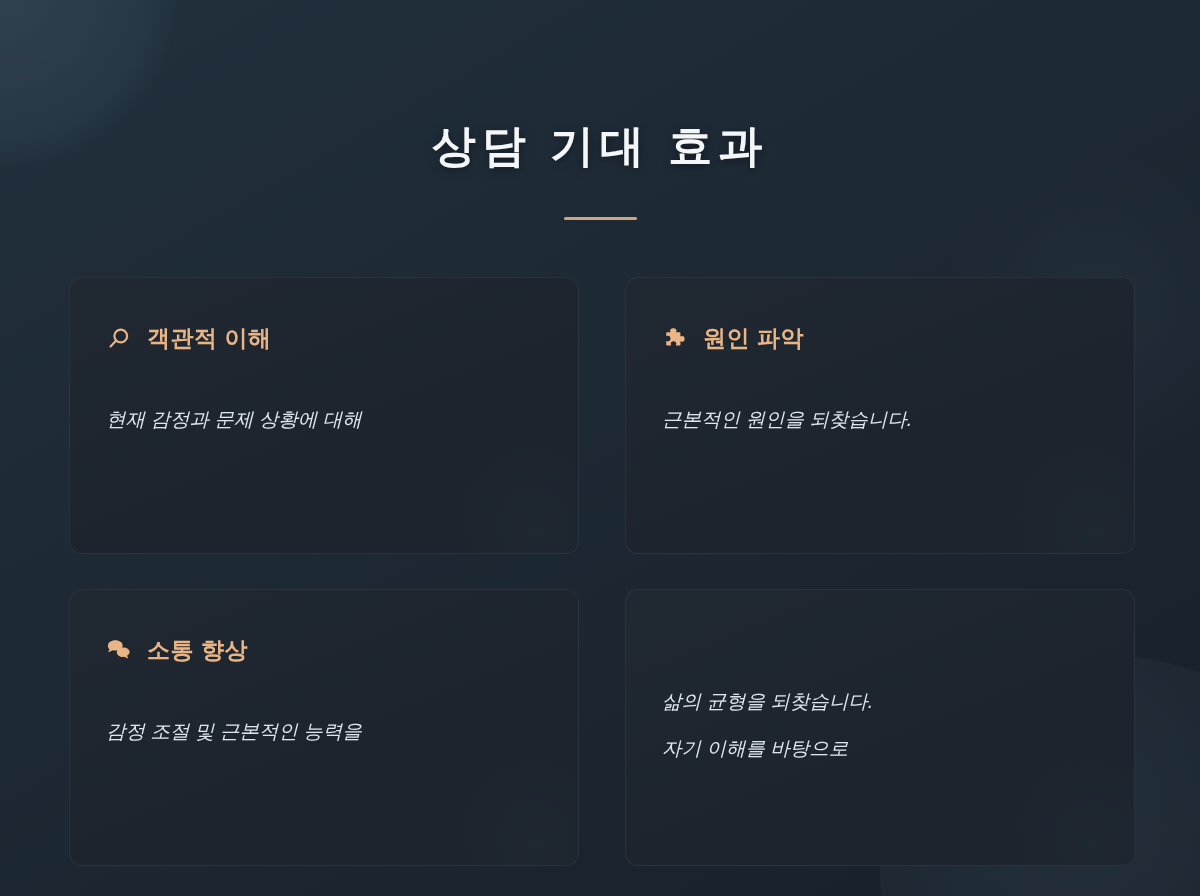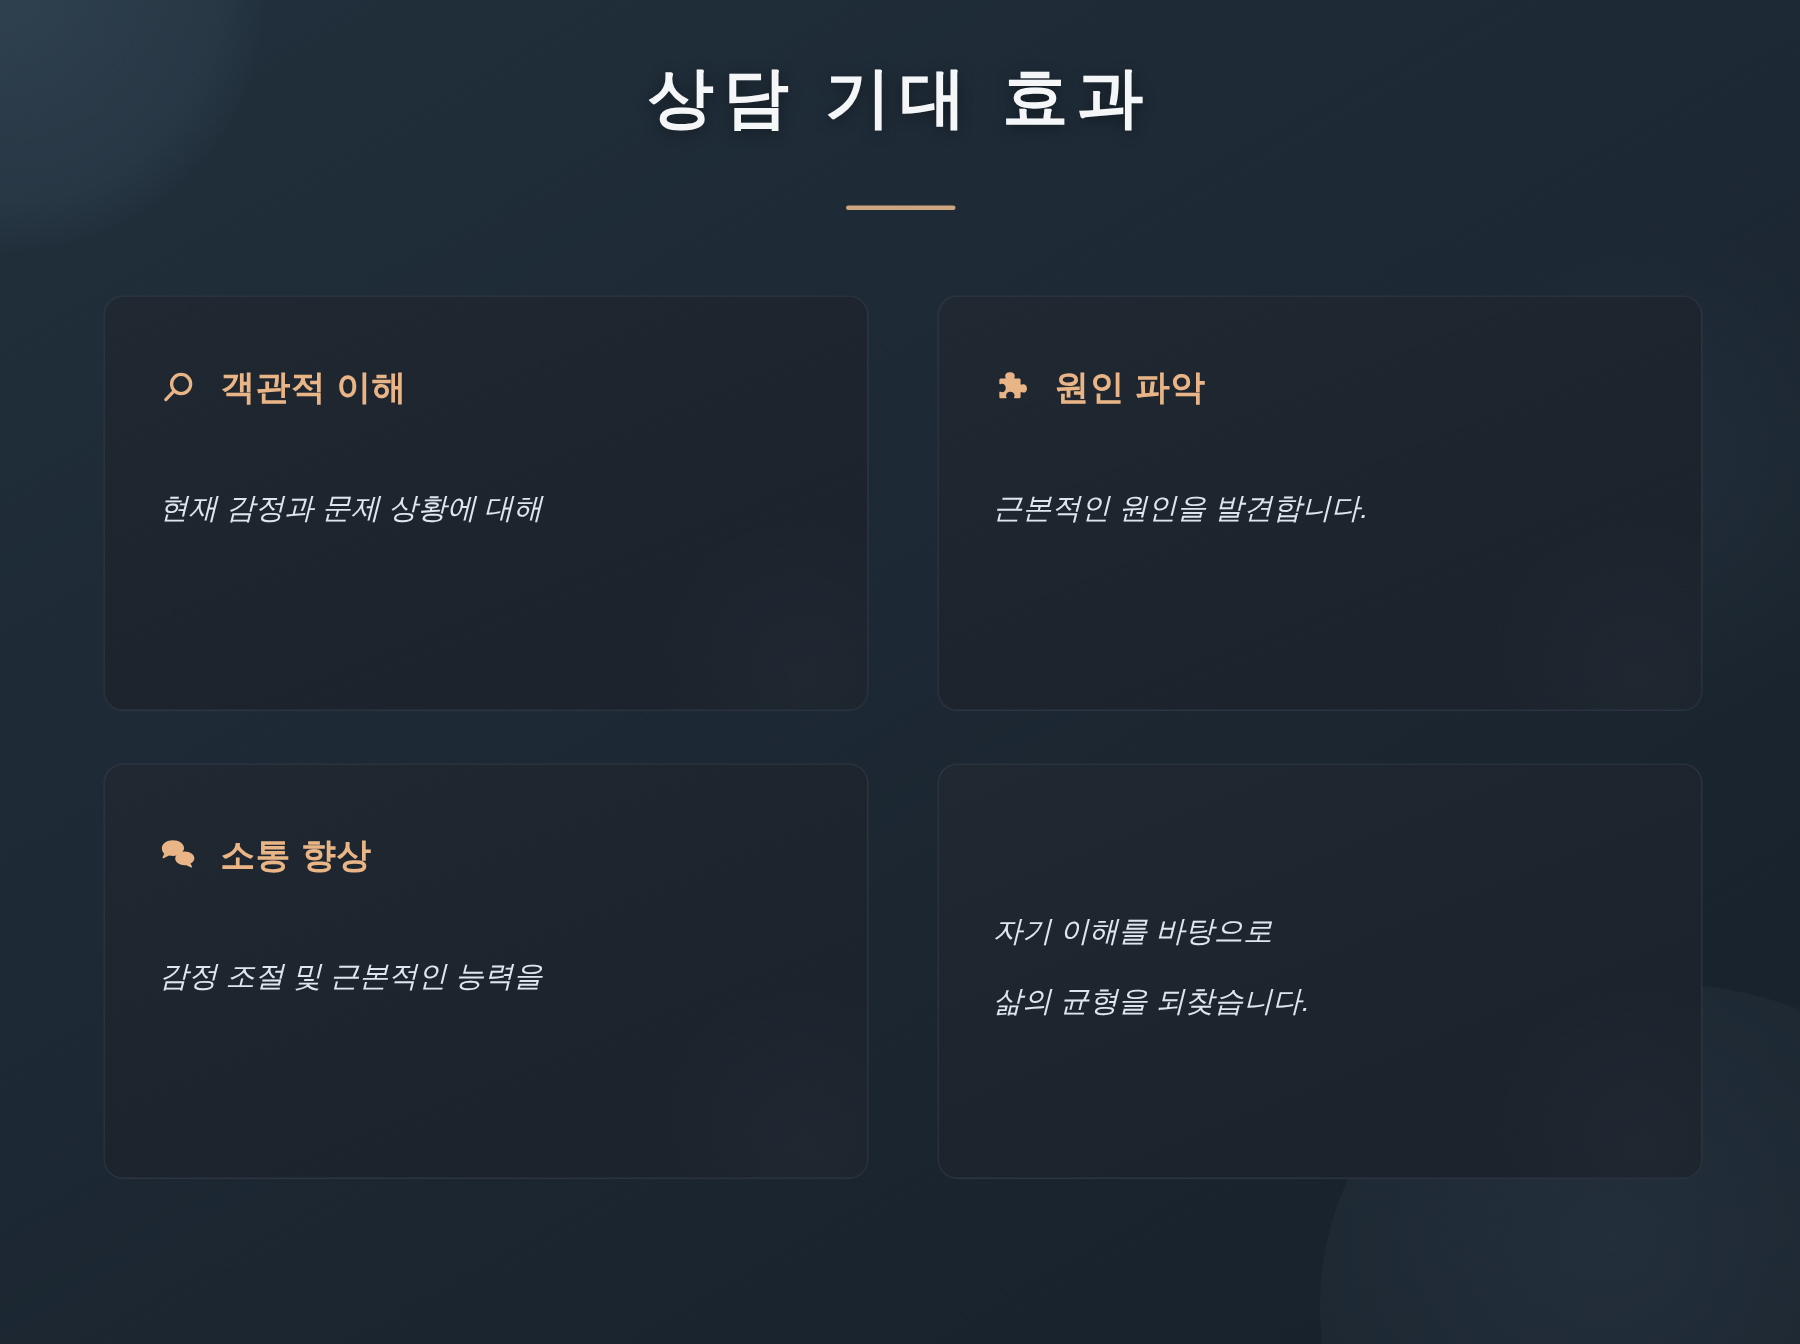--- a/index.html
+++ b/index.html
@@ -69,21 +69,21 @@
     position: relative;
     z-index: 2;
     width: 1200px;
     height: 896px;
     padding: 0;
   }
 
   
   .header {
     text-align: center;
-    padding-top: 40px;
+    padding-top: 120px;
   }
 
   .page-title {
     font-size: 44px;
     font-weight: 700;
     color: #f4f6f8;
     letter-spacing: 6px;
     line-height: 1.2;
     text-shadow: 0 2px 10px rgba(0,0,0,0.45);
   }
@@ -202,40 +202,40 @@
     <div class="card">
       <div class="card-head">
         <span class="card-icon">
           <svg width="25" height="25" viewBox="0 0 24 24" fill="#e9b586">
             <path d="M10.3 2.1c1.5 0 2.7 1 2.7 2.3 0 .4-.1.7-.3 1-.2.3 0 .7.4.7h2.6c.6 0 1 .4 1 1v2.5c0 .4.4.6.7.4.3-.2.7-.3 1.1-.3 1.3 0 2.3 1.2 2.3 2.7s-1 2.7-2.3 2.7c-.4 0-.8-.1-1.1-.3-.3-.2-.7 0-.7.4v2.5c0 .6-.4 1-1 1h-2.8c-.4 0-.6-.4-.4-.7.2-.3.3-.7.3-1.1 0-1.3-1.2-2.3-2.7-2.3s-2.7 1-2.7 2.3c0 .4.1.8.3 1.1.2.3 0 .7-.4.7H4.1c-.6 0-1-.4-1-1v-2.8c0-.4.4-.6.7-.4.3.2.7.3 1.1.3 1.3 0 2.3-1.2 2.3-2.7s-1-2.7-2.3-2.7c-.4 0-.8.1-1.1.3-.3.2-.7 0-.7-.4V7.1c0-.6.4-1 1-1h2.6c.4 0 .6-.4.4-.7-.2-.3-.3-.6-.3-1 0-1.3 1.2-2.3 2.7-2.3z"></path>
           </svg>
         </span>
         <span class="card-title">원인 파악</span>
       </div>
       <div class="card-body">
-        <span class="line">근본적인 원인을 발견합니다.</span>
+        <span class="line">근본적인 원인을 되찾습니다.</span>
       </div>
     </div>
 
     <div class="card">
       <div class="card-head">
         <span class="card-icon">
           <svg width="26" height="26" viewBox="0 0 26 26" fill="#e9b586">
             <path d="M9.3 2.2c4.1 0 7.4 2.3 7.4 5.2 0 2.9-3.3 5.2-7.4 5.2-.9 0-1.8-.1-2.6-.3L3 14.1c-.4.2-.8-.2-.6-.6l1.1-2.3C2.4 10.3 1.9 9.1 1.9 7.4c0-2.9 3.3-5.2 7.4-5.2z"></path>
             <path d="M17.2 9.6c3.5 0 6.4 2 6.4 4.5 0 1.5-1 2.8-2.6 3.6l1 2c.2.4-.2.8-.6.6l-3.1-1.5c-.4.1-.7.1-1.1.1-3.5 0-6.4-2-6.4-4.5s2.9-4.8 6.4-4.8z"></path>
           </svg>
         </span>
         <span class="card-title">소통 향상</span>
       </div>
       <div class="card-body">
         <span class="line">감정 조절 및 근본적인 능력을</span>
       </div>
     </div>
 
     <div class="card">
       <div class="card-body">
+        <span class="line">삶의 균형을 되찾습니다.</span>
         <span class="line">자기 이해를 바탕으로</span>
-        <span class="line">삶의 균형을 되찾습니다.</span>
       </div>
     </div>
 
   </div>
 </div>
 
 </body></html>

